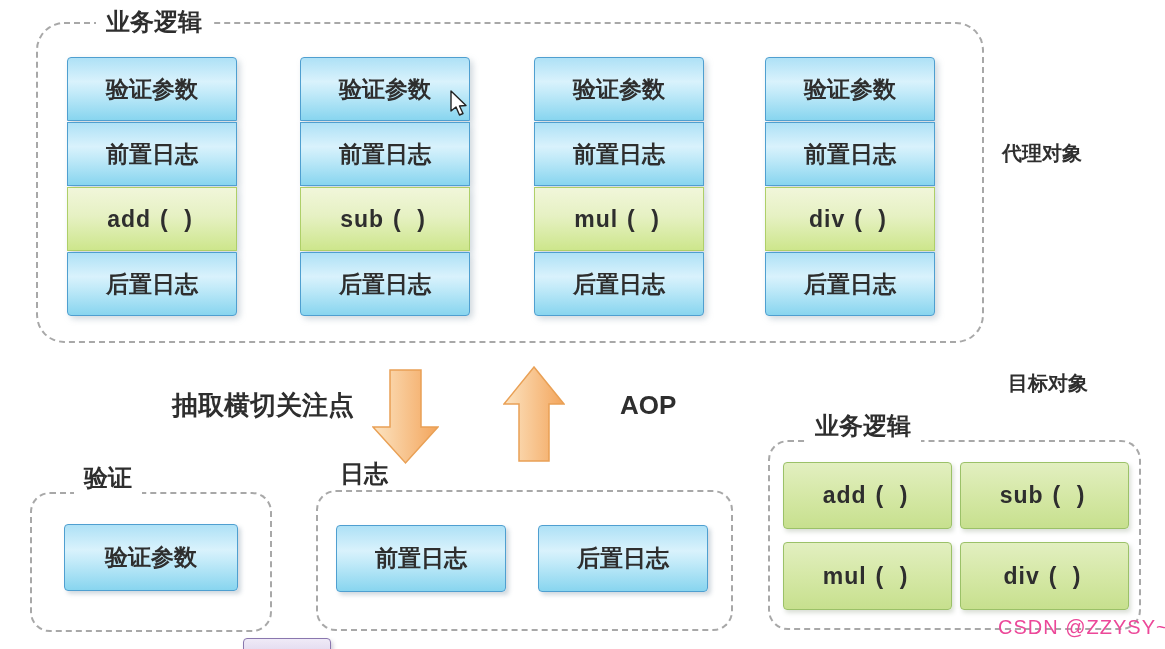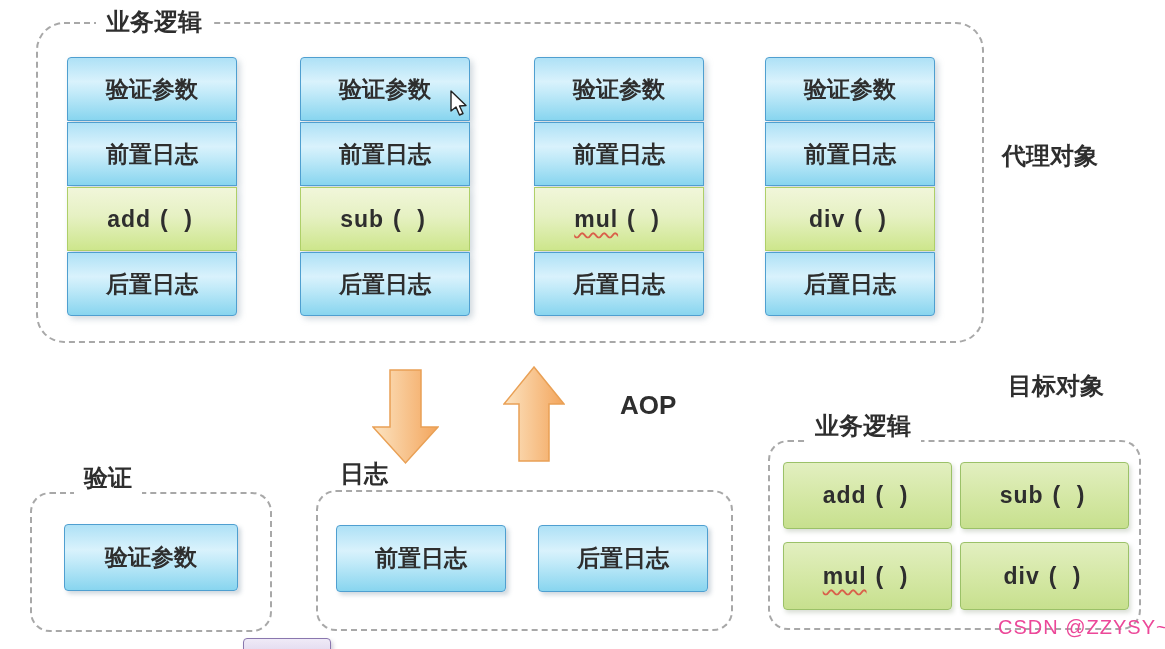--- a/index.html
+++ b/index.html
@@ -25,21 +25,21 @@
   .group-label {
     position:absolute;
     background:#ffffff;
     padding:0 10px;
     font-size:24px; font-weight:bold;
     white-space:nowrap;
     z-index:5; line-height:32px;
   }
   .side-label {
     position:absolute;
-    font-size:24px; font-weight:bold;
+    font-size:20px; font-weight:bold;
     white-space:nowrap; z-index:5;
   }
 
   
   .column {
     position:absolute;
     width:170px; top:33px;
     display:flex; flex-direction:column; gap:1px;
     filter:drop-shadow(3px 3px 3px rgba(90,120,140,.28));
   }
@@ -54,21 +54,20 @@
   .cell.green {
     background:linear-gradient(180deg,#f1f6da 0%,#e6f1c3 45%,#cde68c 100%);
     border:1px solid #aecf68;
   }
   .column .cell:first-child { border-radius:4px 4px 0 0; }
   .column .cell:last-child { border-radius:0 0 4px 4px; }
 
   .mname { letter-spacing:1px; }
   .parens { margin-left:9px; letter-spacing:5px; }
   .misspell {
-    text-decoration:underline;
     text-decoration-style:wavy;
     text-decoration-color:#d9604a;
     text-decoration-thickness:2px;
     text-underline-offset:5px;
   }
 
   
   .blue-box {
     position:absolute;
     display:flex; align-items:center; justify-content:center;
@@ -156,20 +155,21 @@
       <div class="cell green">
         <span class="mname">div</span>
         <span class="parens">(  )</span>
       </div>
       <div class="cell blue">后置日志</div>
     </div>
   </div>
 
   <div class="side-label" style="left:1002px; top:140px;">代理对象</div>
 
+  <div class="arrow-label" style="left:172px; top:388px;">抽取横切关注点</div>
 
   <svg class="svg-abs" style="left:372px; top:369px;" width="67" height="96" viewBox="0 0 67 96">
     <defs>
       <linearGradient id="agrad" x1="0" y1="0" x2="1" y2="0">
         <stop offset="0" stop-color="#fce4c2"></stop>
         <stop offset="1" stop-color="#f3a55c"></stop>
       </linearGradient>
     </defs>
     <path d="M18 1 H49 V58 H66 L33.5 94 L1 58 H18 Z" fill="url(#agrad)" stroke="#e9a055" stroke-width="1.5"></path>
   </svg>

